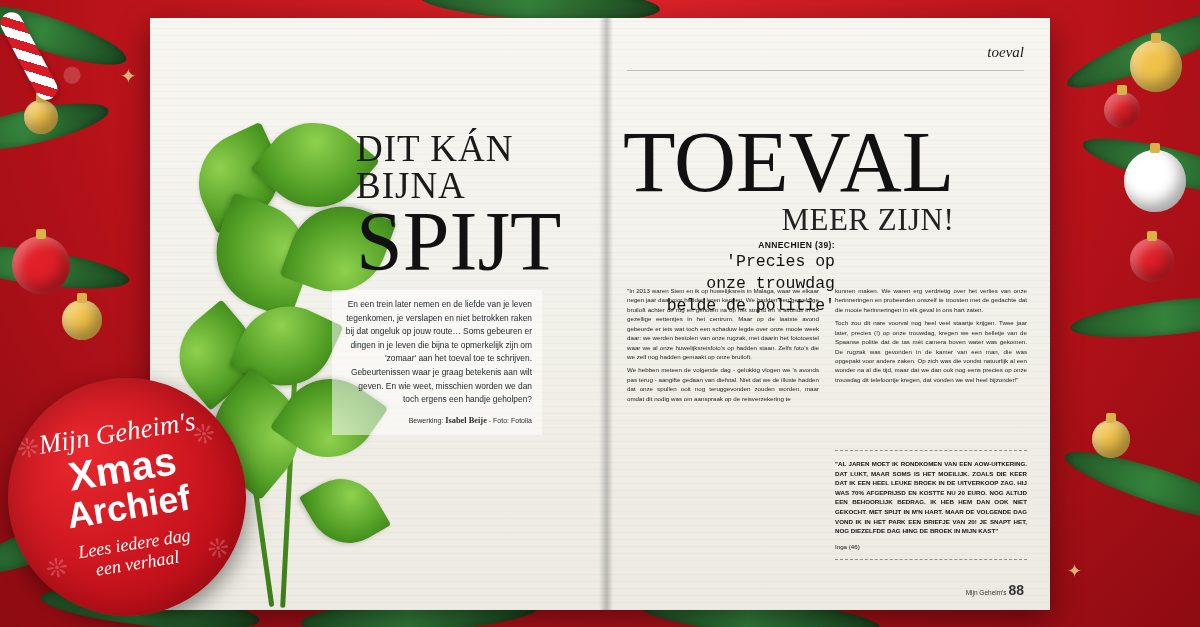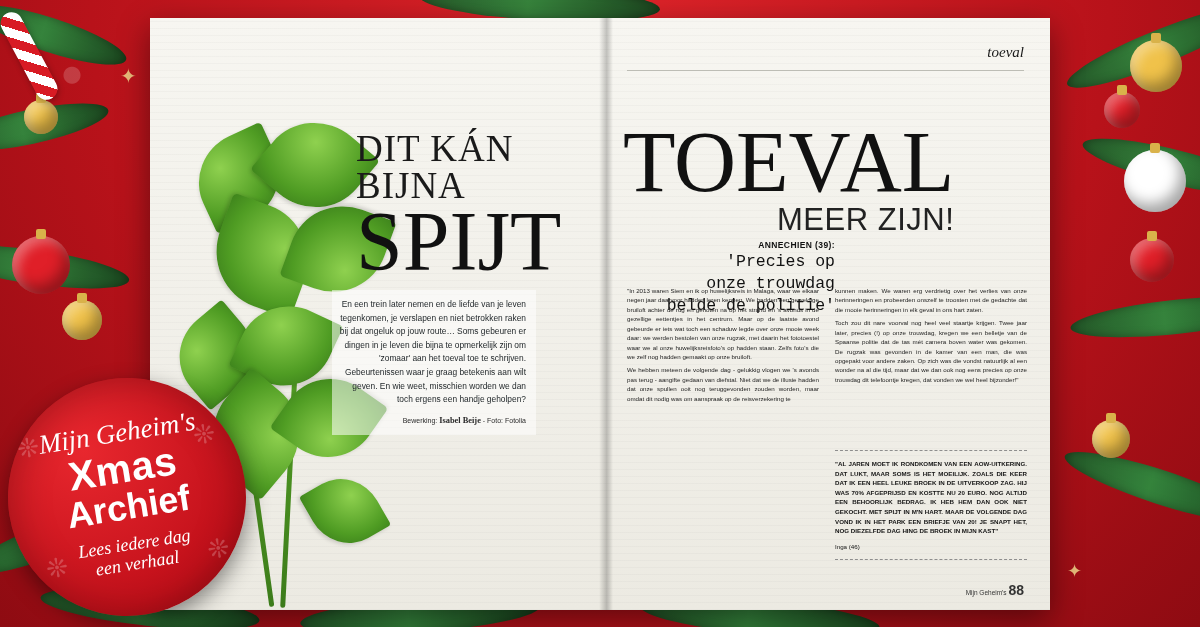--- a/index.html
+++ b/index.html
@@ -57,27 +57,27 @@
         background:radial-gradient(circle at 35% 30%,#8fd14f,#4f9c23 60%,#2f6d16);
         box-shadow:0 2px 4px rgba(0,0,0,.18);}
   .stem{position:absolute;width:5px;background:linear-gradient(180deg,#5aa828,#3c7b1a);border-radius:3px;}
 
   
   .headline{position:relative;z-index:3;text-align:left;margin-left:180px;padding-top:86px;}
   .hl1{font-family:"Liberation Serif",serif;font-size:37px;letter-spacing:1px;color:#1a1a1a;line-height:1;}
   .hl2{font-family:"Liberation Serif",serif;font-size:84px;line-height:.86;color:#111;margin-top:2px;}
   .hl-right{position:absolute;left:18px;top:108px;z-index:3;}
   .hl3{font-family:"Liberation Serif",serif;font-size:86px;line-height:.86;color:#111;}
-  .hl4{font-family:Liberation Sans, sans-serif;font-size:31px;line-height:1;color:#222;text-align:right;margin-top:4px;letter-spacing:.5px;}
+  .hl4{font-family:Liberation Serif, serif;font-size:31px;line-height:1;color:#222;text-align:right;margin-top:4px;letter-spacing:.5px;}
 
   
   .intro{
     position:absolute;left:182px;top:272px;width:190px;z-index:4;
     background:rgba(255,255,255,.55);
-    padding:8px 10px 10px 4px;
+    padding:8px 10px 10px 10px;
     text-align:right;
   }
   .intro p{margin:0;font-size:8.4px;line-height:1.62;color:#23292c;}
   .intro .credit{margin-top:9px;font-size:7px;color:#2b2b2b;}
   .intro .credit b{font-family:"Liberation Serif",serif;font-size:8.4px;}
 
   
   .kicker{font-size:8.5px;font-weight:bold;letter-spacing:.4px;color:#111;text-align:right;}
   .subhead{font-family:Liberation Mono, monospace;font-size:16.5px;line-height:1.22;color:#111;text-align:right;margin-top:2px;}
   .cols{position:absolute;left:22px;top:268px;width:400px;display:flex;gap:16px;}

